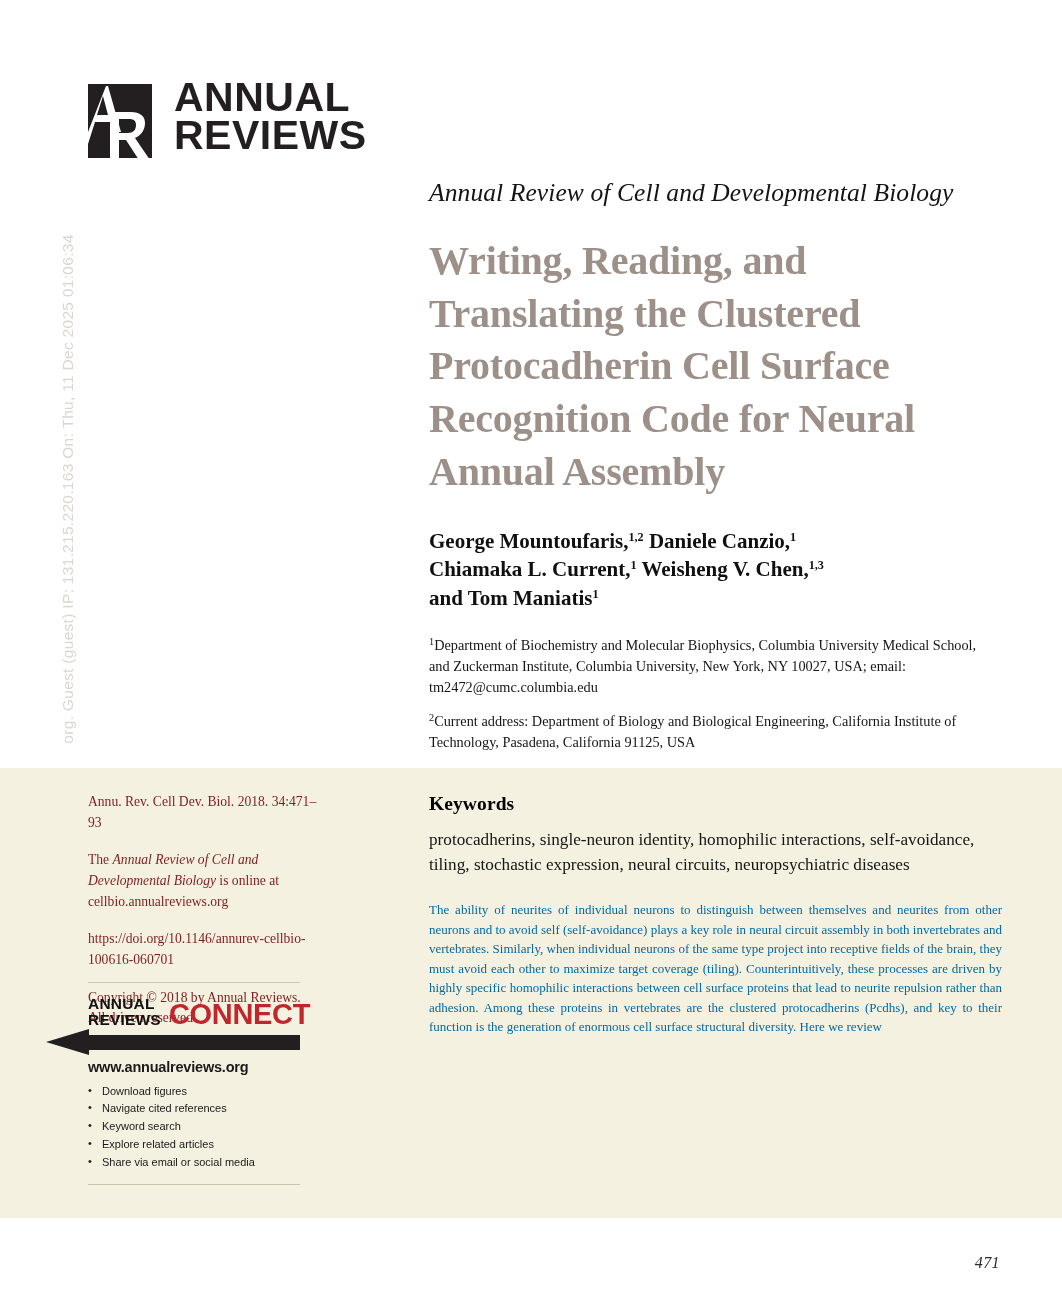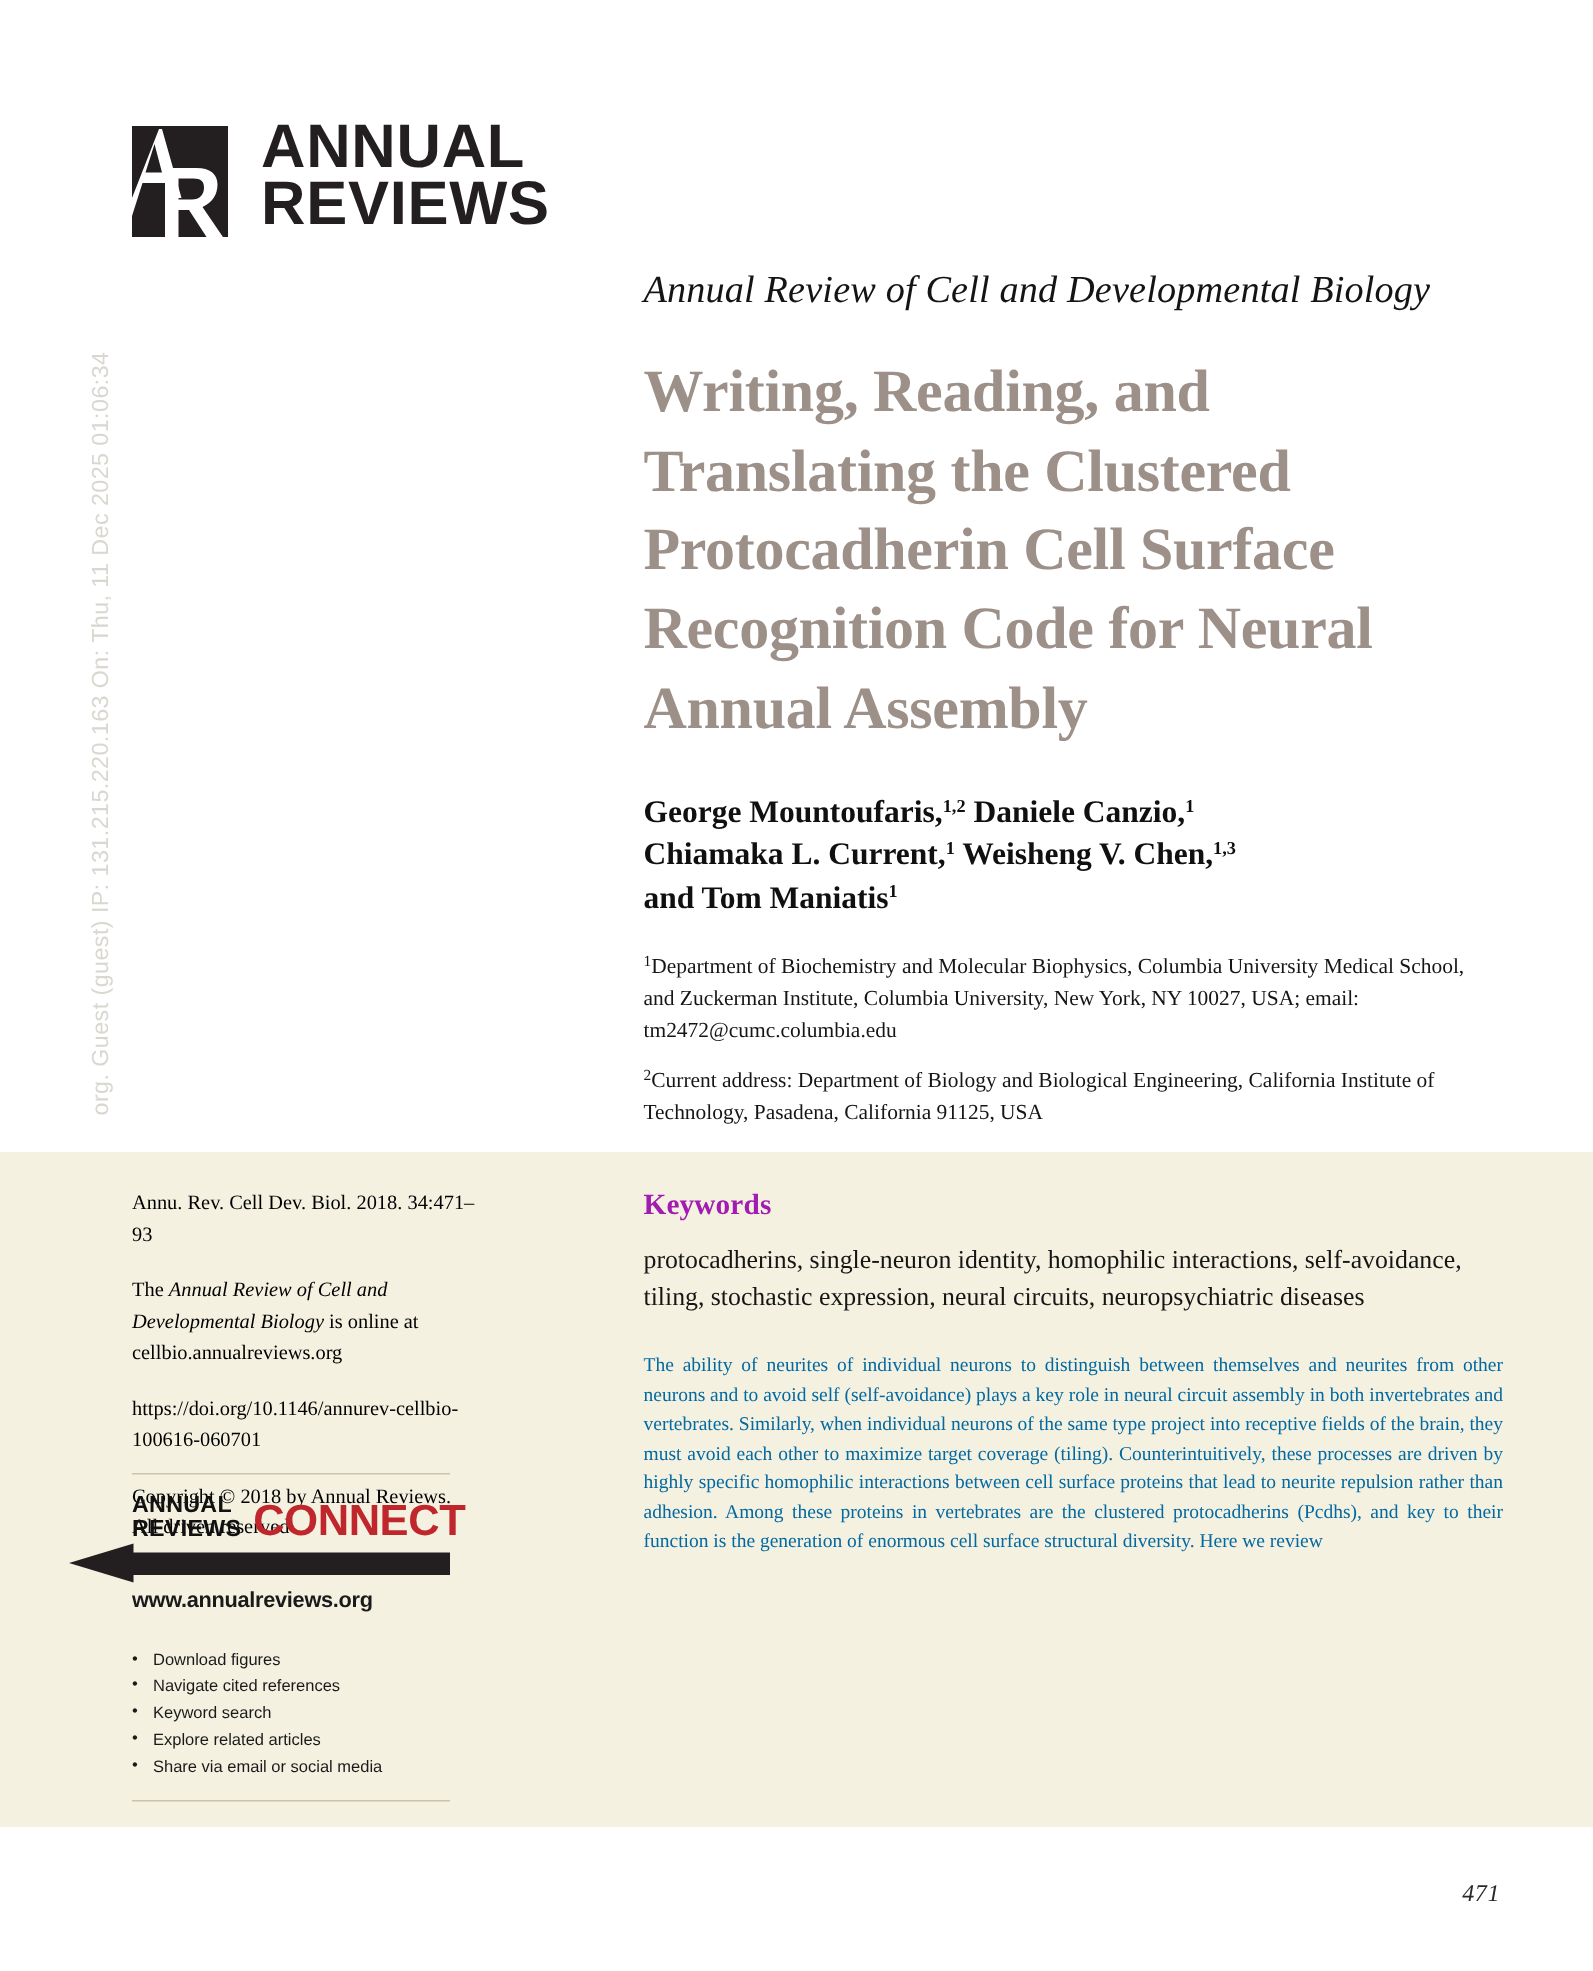--- a/index.html
+++ b/index.html
@@ -106,21 +106,21 @@
   }
 
   
   .meta-col {
     position: absolute;
     left: 88px;
     top: 792px;
     width: 232px;
     font-size: 13.6px;
     line-height: 1.52;
-    color: #000000;
+    color: #7f1d1d;
   }
   .meta-col p { margin: 0 0 17px 0; }
   .meta-col .ital { font-style: italic; }
 
   
   .connect-box {
     position: absolute;
     left: 88px;
     top: 982px;
     width: 212px;
@@ -168,21 +168,21 @@
     border-top: 13.5px solid transparent;
     border-bottom: 13.5px solid transparent;
     border-right: 43px solid #231f20;
   }
   .connect-url {
     font-family: "Liberation Sans", "DejaVu Sans", sans-serif;
     font-weight: bold;
     font-size: 14.5px;
     color: #1a1a1a;
     letter-spacing: -0.2px;
-    margin-bottom: 24px;
+    margin-bottom: 8px;
   }
   .connect-list {
     list-style: none;
     margin: 0; padding: 0;
     font-family: "Liberation Sans", "DejaVu Sans", sans-serif;
     font-size: 11px;
     line-height: 1.62;
     color: #1a1a1a;
   }
   .connect-list li { position: relative; padding-left: 14px; }
@@ -199,21 +199,21 @@
   
   .content-col {
     position: absolute;
     left: 429px;
     top: 793px;
     width: 573px;
   }
   .sec-head {
     font-weight: bold;
     font-size: 19.5px;
-    color: #a21caf;
+    color: #000000;
     margin: 0 0 13px 0;
     letter-spacing: 0.1px;
   }
   .keywords-text {
     font-size: 17.2px;
     line-height: 1.43;
     color: #151515;
     margin: 0 0 23px 0;
   }
   .abstract-text {

